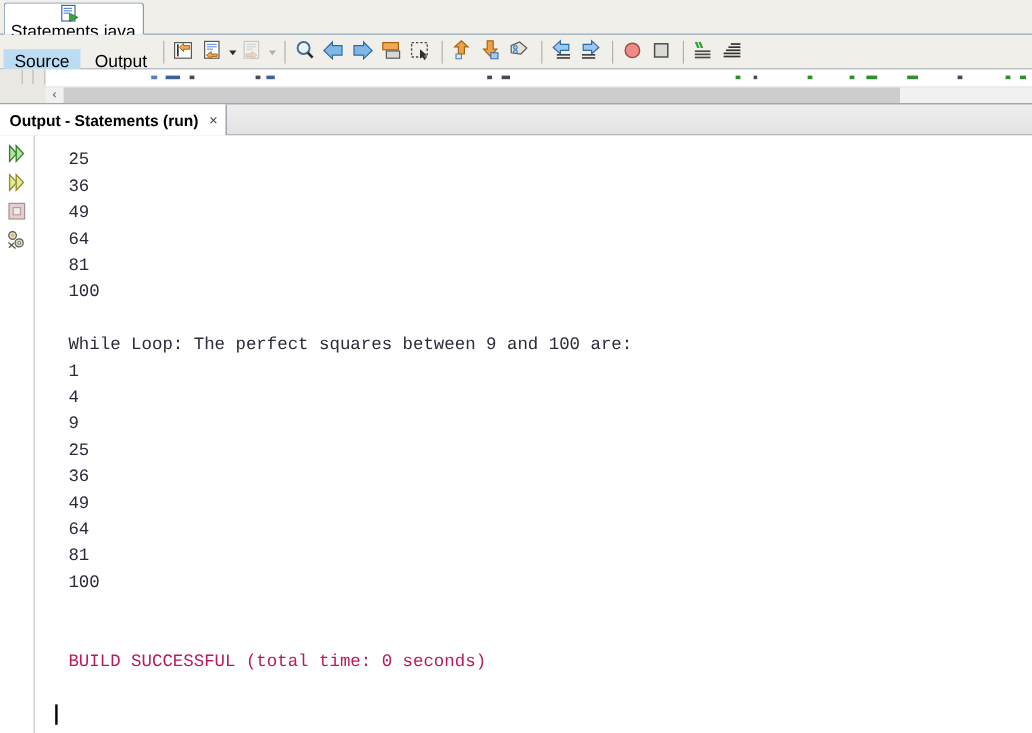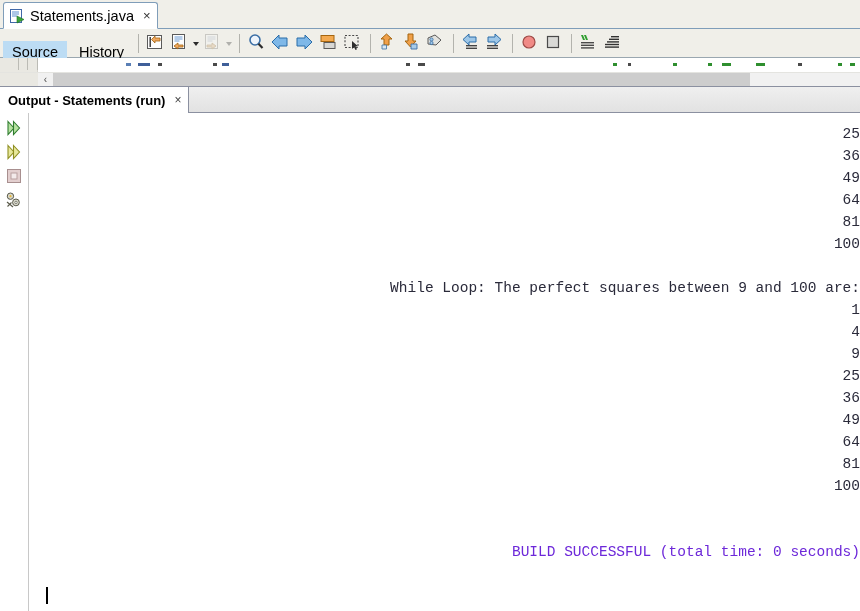--- a/index.html
+++ b/index.html
@@ -24,20 +24,21 @@
   }
   .editor-tab {
     position: absolute; left: 3px; top: 2px; height: 27px;
     display: flex; align-items: center;
     padding: 0 6px 0 5px;
     background: #ffffff;
     border: 1px solid #7f9db9;
     border-bottom: 1px solid #ffffff;
     border-radius: 3px 3px 0 0;
     box-sizing: border-box;
+    flex-direction: column;
   }
   .tab-icon {
     width: 16px; height: 16px; position: relative; margin-right: 5px; flex: none;
   }
   .tab-title {
     font-size: 14.5px; color: #000; white-space: nowrap;
     font-family: "Liberation Sans", sans-serif;
   }
   .tab-close {
     margin-left: 9px; font-size: 13px; color: #333; line-height: 1;
@@ -163,31 +164,30 @@
   .gbtn {
     width: 23px; height: 23px; margin: 0 auto 1px auto;
     display: flex; align-items: center; justify-content: center;
     position: relative;
   }
   .out-text {
     position: absolute; left: 30px; top: 0; right: 0; bottom: 0;
     background: #ffffff;
     padding: 10px 0 0 27px;
     box-sizing: border-box;
-    text-align: right;
   }
   .oline {
     font-family: "Liberation Mono", "DejaVu Sans Mono", monospace;
     font-size: 14.5px;
     line-height: 22px;
     height: 22px;
     color: #2a2a3a;
     white-space: pre;
   }
-  .oline.green { color: #6d28d9; }
+  .oline.green { color: #be185d; }
   .oline.blank { color: transparent; }
   .caret {
     position: absolute; left: 16px; width: 2px; height: 17px;
     background: #000000;
   }
 </style>
 </head>
 <body>
 
 <div id="app">
@@ -204,21 +204,21 @@
         </svg>
       </span>
       <span class="tab-title">Statements.java</span>
       <span class="tab-close">×</span>
     </div>
   </div>
 
   <div class="toolrow">
 
     <div class="viewtab active">Source</div>
-    <div class="viewtab">History</div>
+    <div class="viewtab">Output</div>
 
     <div class="tbsep"></div>
 
     <div class="tbbtn">
       <svg width="20" height="20" viewBox="0 0 20 20">
         <rect x="2.5" y="3.5" width="14" height="13" fill="#fdfdfd" stroke="#5a5a5a" stroke-width="1"></rect>
         <rect x="4.5" y="5" width="1.4" height="10" fill="#333"></rect>
         <path d="M15 6 L10 6 L10 4 L6.5 7.5 L10 11 L10 9 L15 9 Z" fill="#f0a860" stroke="#a4650f" stroke-width="0.8"></path>
       </svg>
     </div>

